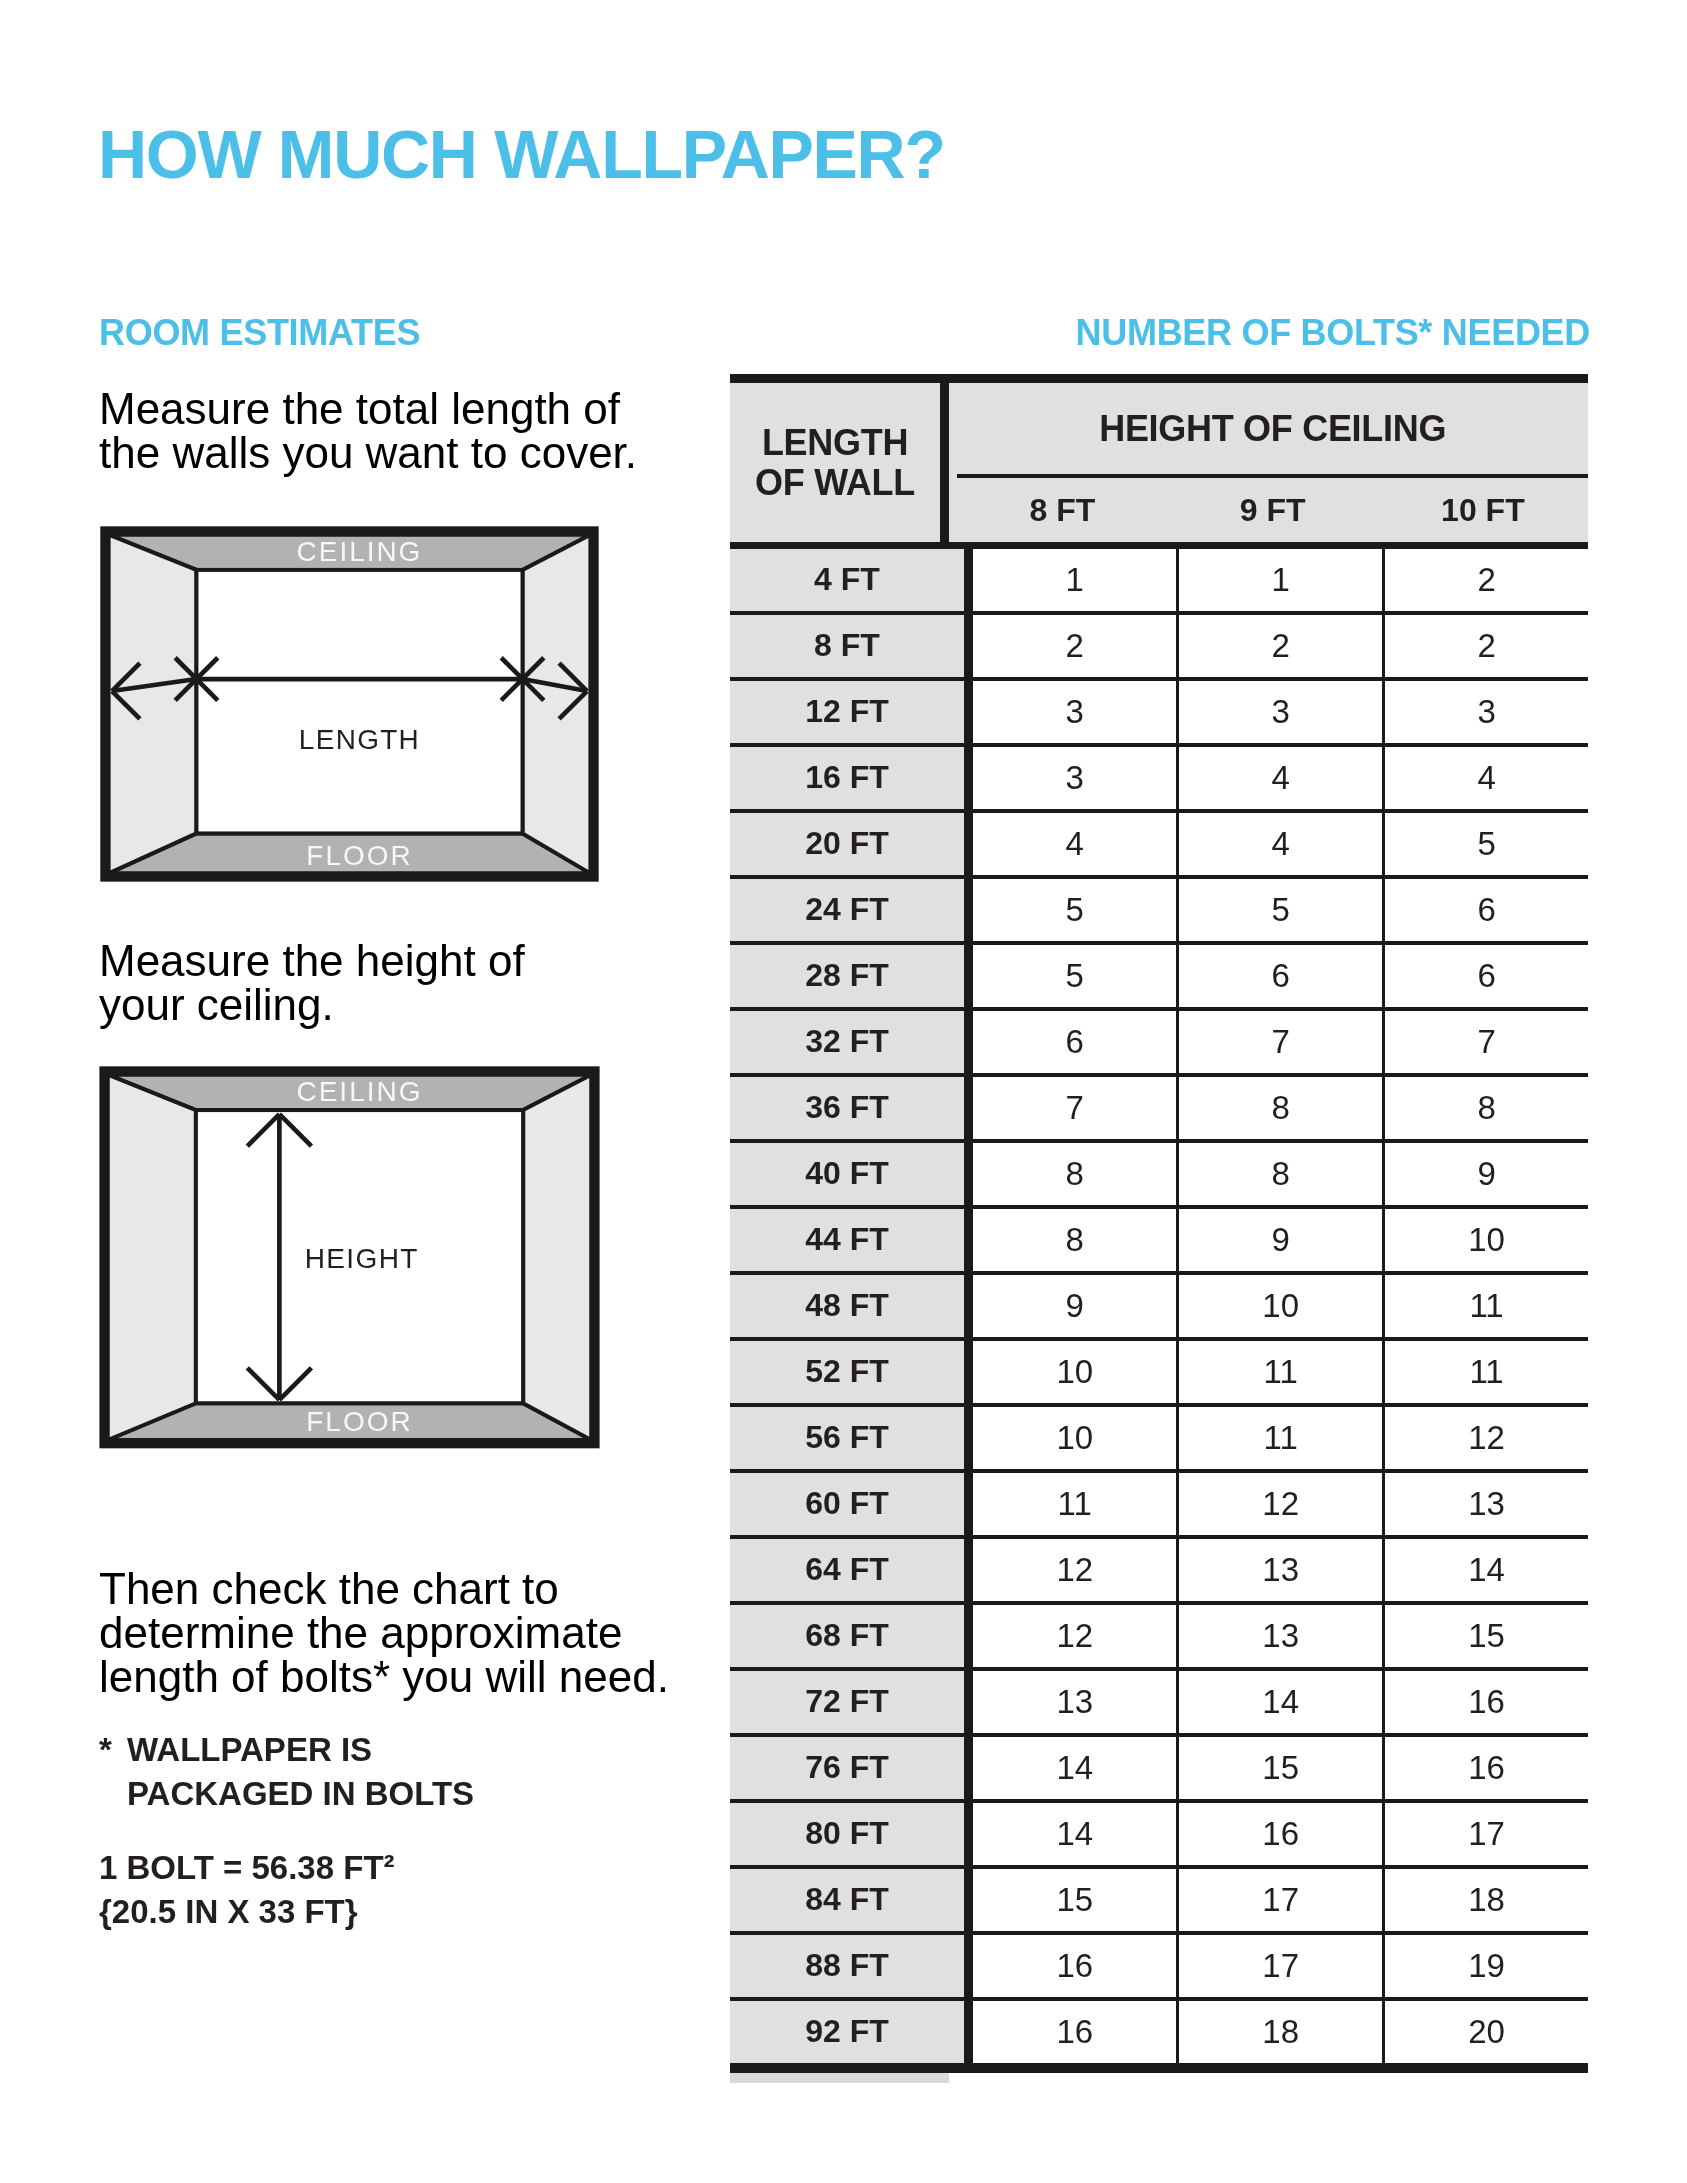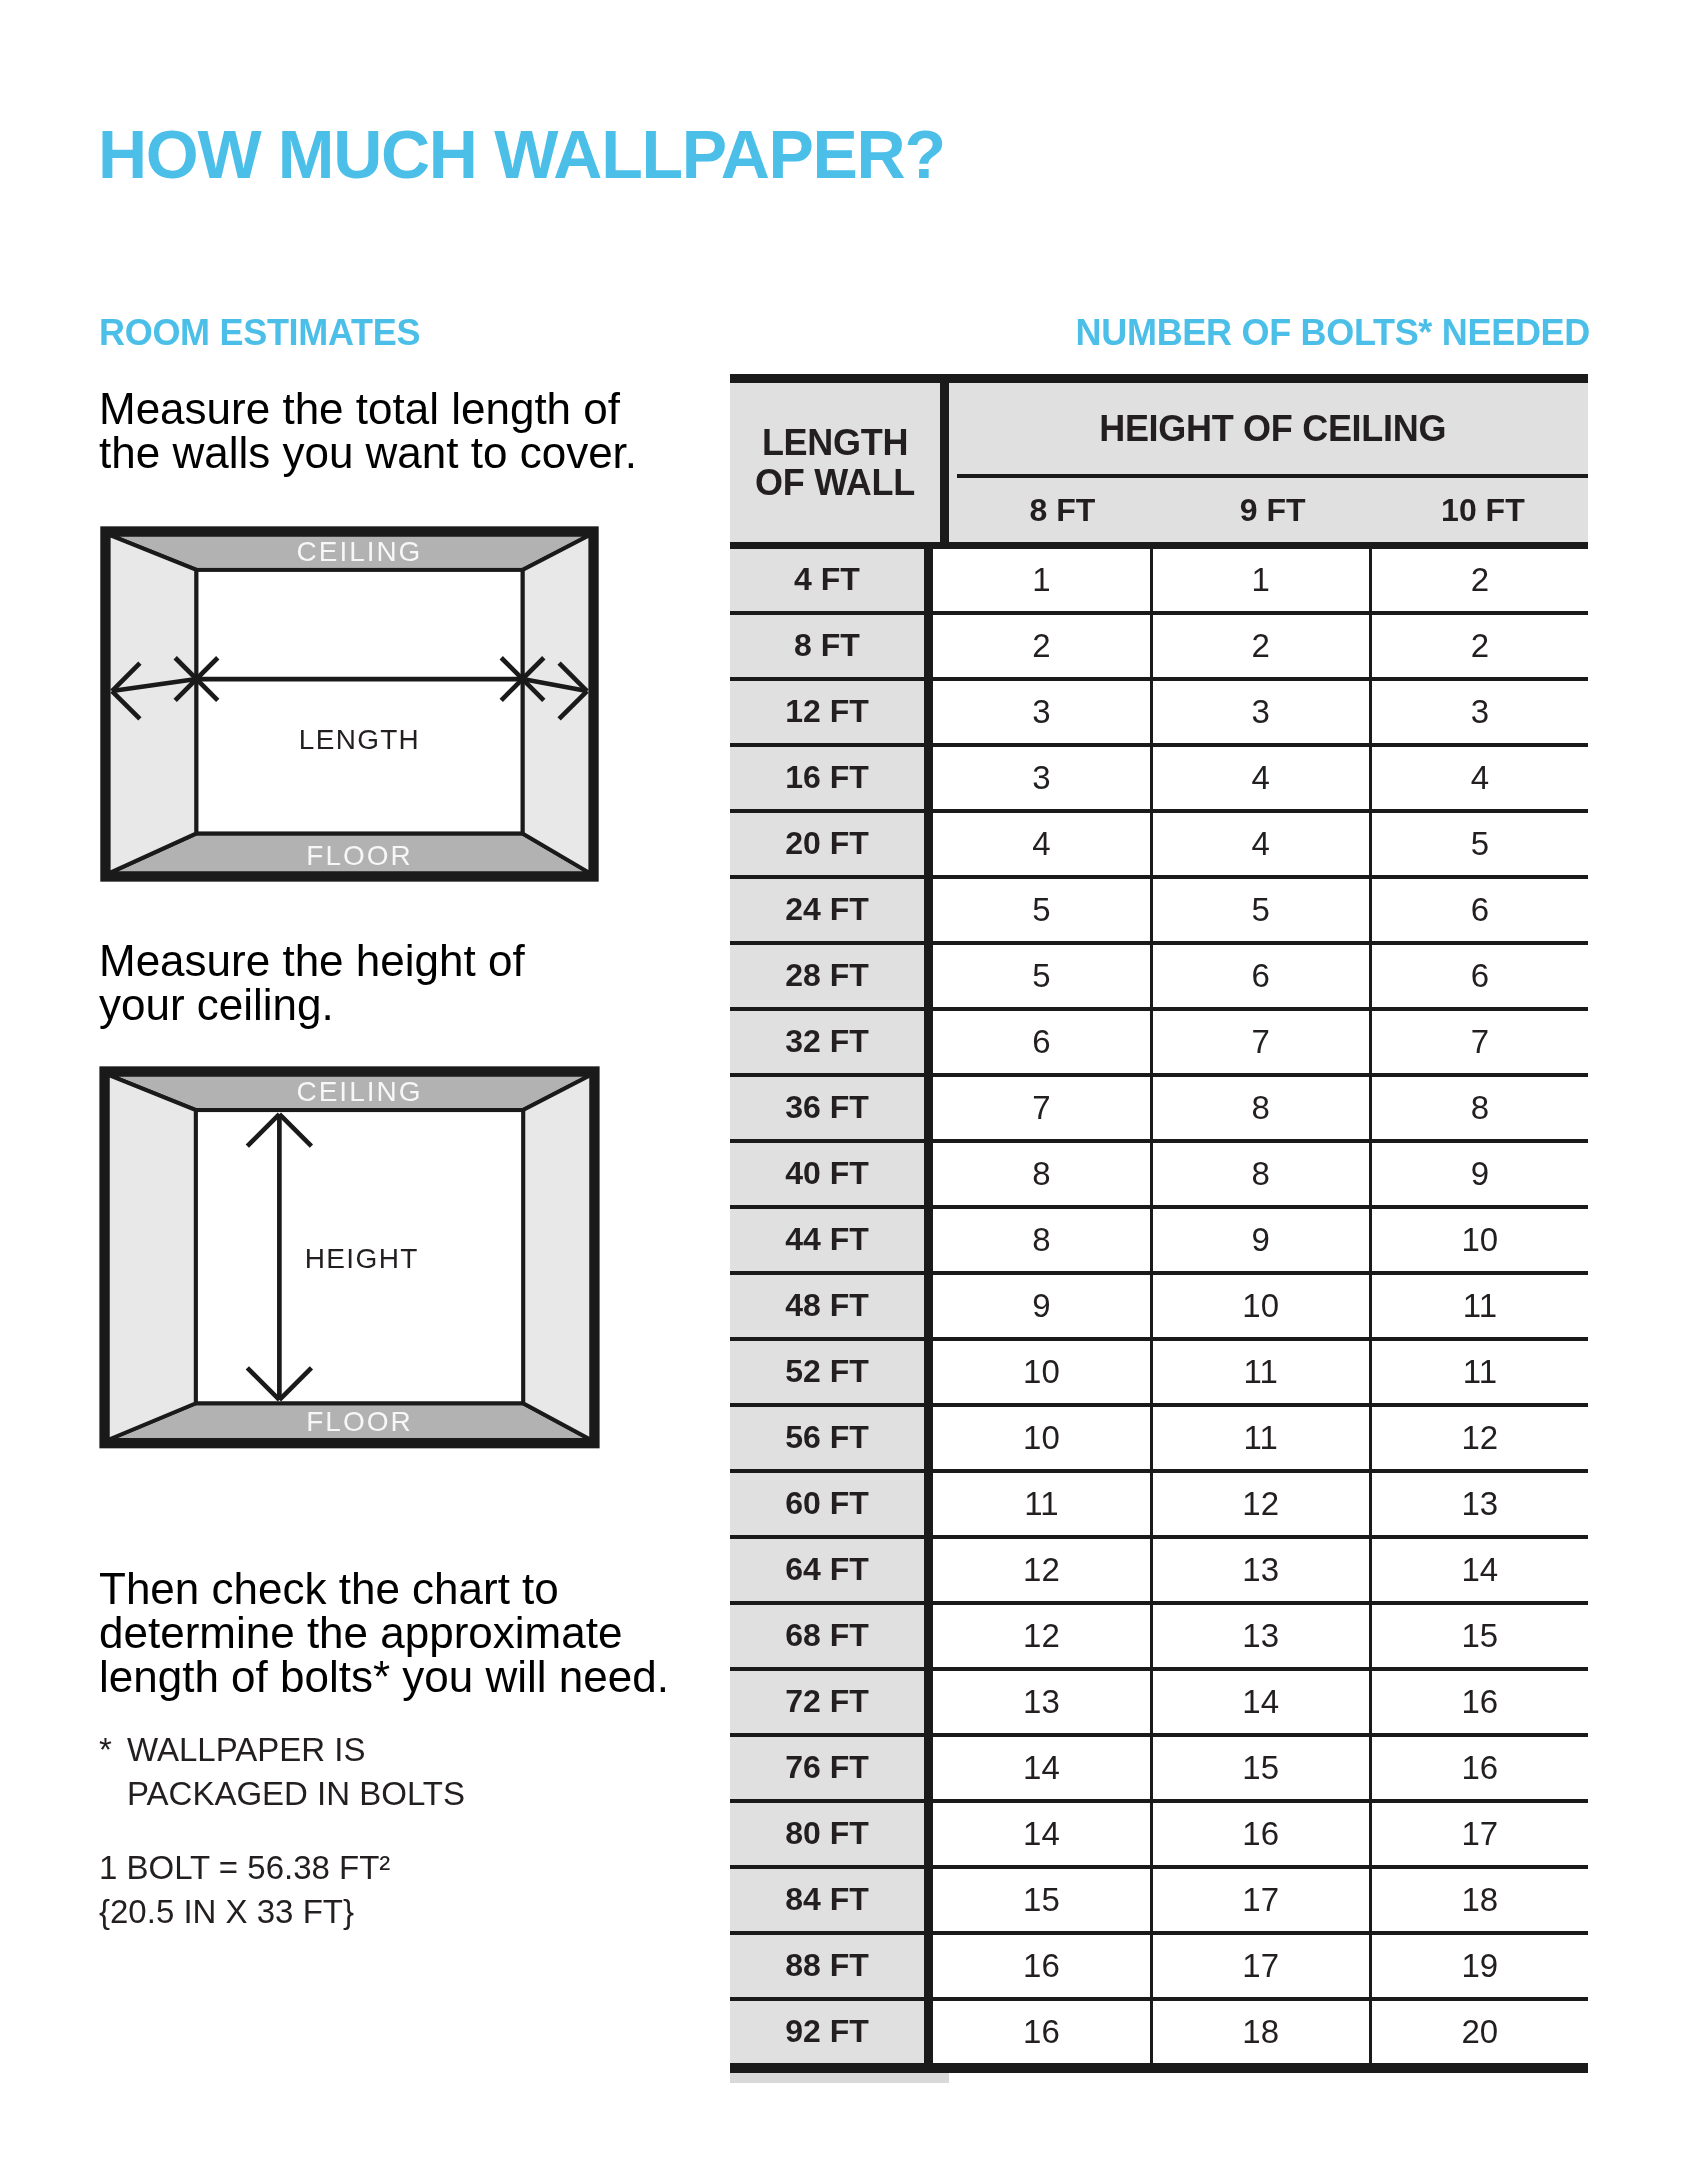--- a/index.html
+++ b/index.html
@@ -22,21 +22,21 @@
   }
   .head-left{left:99px;top:312px;text-align:right;}
   .head-table{left:732px;top:312px;width:858px;text-align:right;}
 
   
   .copy{font-size:44px;line-height:44px;color:#000000;}
   .copy div{white-space:nowrap;}
   .para1{left:99px;top:387px;}
   .para2{left:99px;top:939px;}
   .para3{left:99px;top:1567px;}
-  .note{font-size:33px;line-height:44px;font-weight:400;white-space:nowrap;}
+  .note{font-size:33px;line-height:44px;font-weight:700;white-space:nowrap;}
   .footnote{left:99px;top:1728px;}
   .footnote .indent{padding-left:28px;}
   .footnote .star{display:inline-block;width:28px;margin-left:-28px;}
   .boltinfo{left:99px;top:1846px;}
 
   
   .diagram1{left:99px;top:526px;}
   .diagram2{left:99px;top:1066px;}
   svg text{font-family:"Liberation Sans", sans-serif;}
   .room-label{font-size:42px;letter-spacing:3px;fill:#f7f7f7;}
@@ -55,21 +55,21 @@
   .hdr-right{flex:1;display:flex;flex-direction:column;margin-left:8px;}
   .group-h{height:91px;display:flex;align-items:center;justify-content:center;
            font-size:36px;font-weight:700;letter-spacing:-0.3px;}
   .hline{height:4px;background:#1a1a1a;}
   .sub-row{height:64px;display:flex;}
   .sub-cell{flex:1;display:flex;align-items:center;justify-content:center;
             font-size:32px;font-weight:700;}
   .hdr-bottom{height:6.6px;background:#1a1a1a;}
   .row-line{height:4px;background:#1a1a1a;}
   .data-row{display:flex;height:62px;}
-  .row-label{width:194px;background:#e0e0e0;display:flex;align-items:center;
+  .row-label{width:234px;background:#e0e0e0;display:flex;align-items:center;
              justify-content:center;font-size:32px;font-weight:700;}
   .num-cell{flex:1;display:flex;align-items:center;justify-content:center;
             font-size:33px;background:#ffffff;}
   .num-cell.bl{border-left:3.3px solid #1a1a1a;}
 </style>
 </head>
 <body>
 
 <div class="abs page-title">HOW MUCH WALLPAPER?</div>
 

